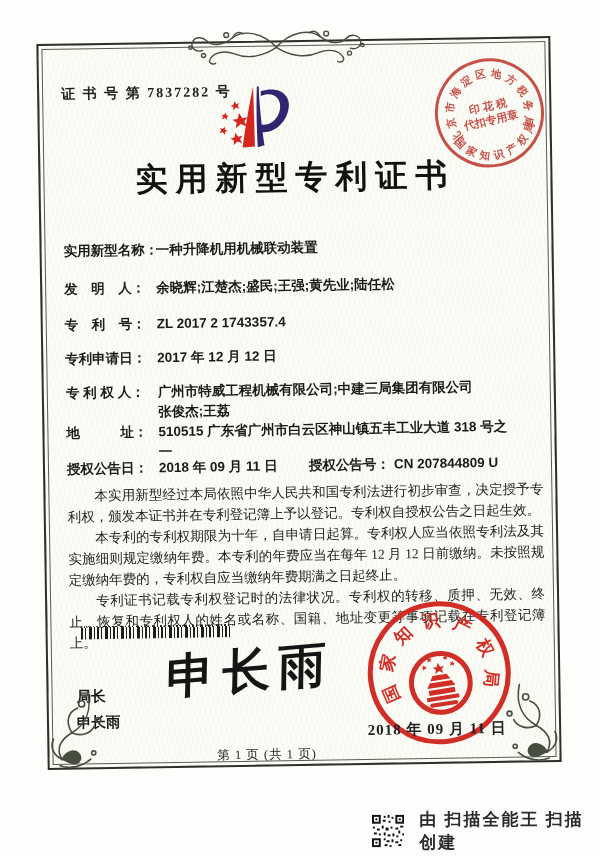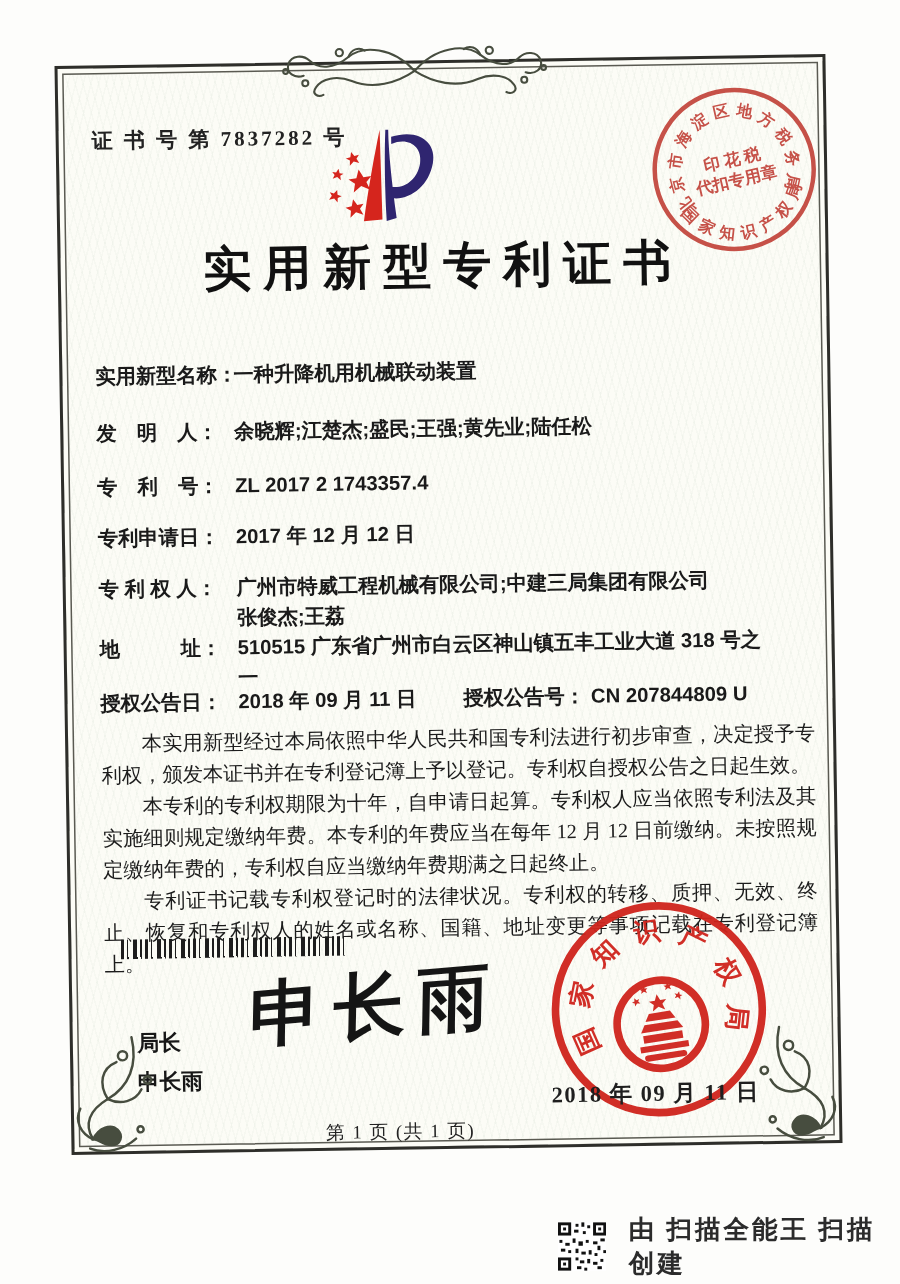--- a/index.html
+++ b/index.html
@@ -43,21 +43,21 @@
     font-size:13.5px;line-height:21px;color:#1c1c1c;text-align:justify;}
   .paragraphs p{text-indent:2em;}
 
   .barcode{position:absolute;left:33px;top:581px;width:152px;height:13px;
     background-image:repeating-linear-gradient(90deg,
       #1d1d1d 0 2px, transparent 2px 4px,
       #1d1d1d 4px 5px, transparent 5px 8px,
       #1d1d1d 8px 11px, transparent 11px 13px,
       #1d1d1d 13px 14px, transparent 14px 16px);}
 
-  .signer{position:absolute;left:43px;top:638px;
+  .signer{position:absolute;left:28px;top:638px;
     font-family:"Liberation Sans",sans-serif;font-weight:700;font-size:14.5px;line-height:26px;color:#171717;}
 
   .signature{position:absolute;left:118px;top:596px;
     font-size:48px;font-weight:700;letter-spacing:8px;color:#151515;
     transform:rotate(-4deg) skewX(-6deg);}
 
   .main-seal{position:absolute;left:316px;top:558px;width:150px;height:150px;transform:rotate(-8deg);opacity:.95;}
   .seal-date{position:absolute;left:298px;top:680px;width:180px;text-align:center;
     font-weight:700;font-size:15px;letter-spacing:1px;color:#1f1f1f;z-index:5;}
 

